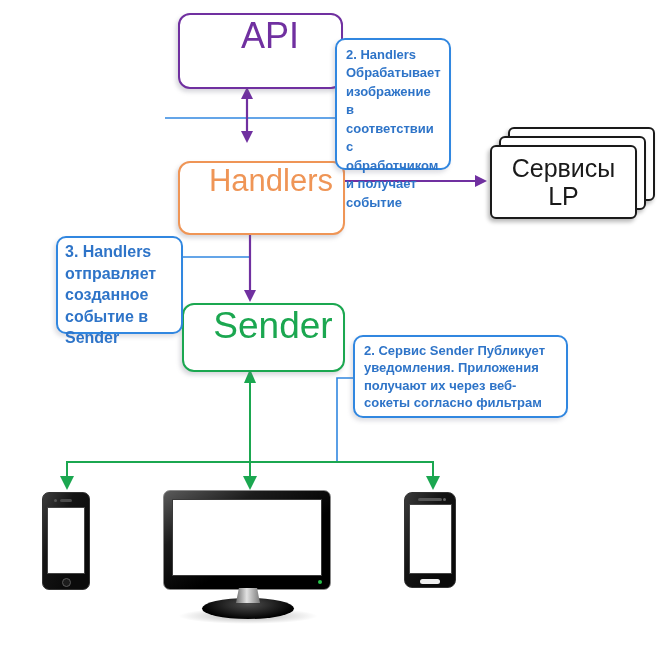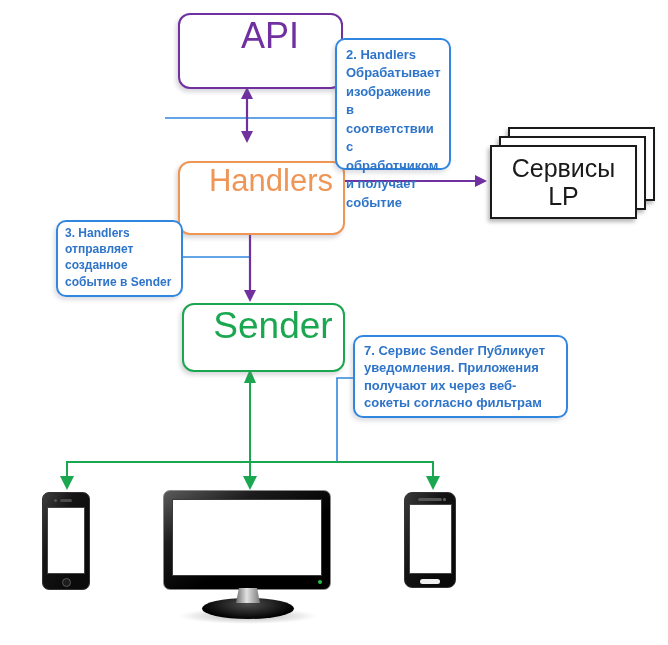--- a/index.html
+++ b/index.html
@@ -19,40 +19,40 @@
     background:#fff;border-radius:12px;
     box-shadow:-2px 3px 4px rgba(110,110,130,.28);
     padding-left:19px;
   }
   .node-api{left:178px;top:13px;width:142px;height:72px;border:2.5px solid var(--c-purple);color:var(--c-purple);font-size:36px;}
   .node-handlers{left:178px;top:145px;width:144px;height:70px;border:2.5px solid var(--c-orange);color:var(--c-orange);font-size:31px;margin-top:16px;}
   .node-sender{left:182px;top:303px;width:140px;height:65px;border:2.5px solid var(--c-green);color:var(--c-green);font-size:37px;}
 
   .svc-layer{
     position:absolute;width:143px;height:70px;background:#fff;
-    border:2px solid var(--c-black);border-radius:0;
+    border:2px solid var(--c-black);border-radius:6px;
     box-shadow:-2px 3px 4px rgba(0,0,0,.28);
   }
   .svc-back{left:508px;top:127px;}
   .svc-mid{left:499px;top:136px;}
   .svc-front{
     left:490px;top:145px;display:flex;flex-direction:column;align-items:center;justify-content:center;
     color:var(--c-black);font-size:25px;line-height:1.12;
   }
 
   .callout{
     position:absolute;background:#fff;border:2px solid var(--c-blue-border);
     border-radius:10px;color:var(--c-blue-text);font-weight:600;
     box-shadow:-2px 3px 4px rgba(110,110,130,.22);
     box-sizing:border-box;
   }
   .callout p{margin:0;}
   .callout-1{left:75px;top:82px;width:91px;height:79px;padding:4px 7px;font-size:13px;line-height:1.35;}
   .callout-2{left:335px;top:38px;width:116px;height:132px;padding:6px 9px;font-size:13px;line-height:1.42;}
-  .callout-3{left:56px;top:220px;width:127px;height:77px;padding:3px 7px;font-size:12px;line-height:1.35;}
+  .callout-3{left:56px;top:236px;width:127px;height:98px;padding:3px 7px;font-size:16px;line-height:1.35;}
   .callout-4{left:353px;top:335px;width:215px;height:83px;padding:5px 9px;font-size:13px;line-height:1.33;}
 
   
   .phone-l{position:absolute;left:42px;top:492px;width:48px;height:98px;background:linear-gradient(115deg,#3d3d3d 0%,#151515 35%,#0b0b0b 70%);border-radius:7px;border:1px solid #333;box-sizing:border-box;}
   .phone-l .scr{position:absolute;left:4px;right:4px;top:14px;bottom:15px;background:#fff;border:1px solid #444;}
   .phone-l .ear{position:absolute;left:17px;top:6px;width:12px;height:3px;border-radius:2px;background:#4a4a4a;}
   .phone-l .cam{position:absolute;left:11px;top:6px;width:3px;height:3px;border-radius:50%;background:#555;}
   .phone-l .home{position:absolute;left:50%;bottom:2.5px;width:9px;height:9px;margin-left:-4.5px;border-radius:50%;background:#1c1c1c;border:1px solid #5a5a5a;box-sizing:border-box;}
 
   .monitor{position:absolute;left:163px;top:490px;width:168px;height:100px;border-radius:7px;background:linear-gradient(150deg,#5b5b5b 0%,#1c1c1c 28%,#000 60%);border:1px solid #8a8a8a;box-sizing:border-box;}
@@ -122,21 +122,21 @@
     <span>LP</span>
   </div>
 
   <div class="callout callout-2">
     <p>2. Handlers Обрабатывает изображение в соответствии с обработчиком и получает событие</p>
   </div>
   <div class="callout callout-3">
     <p>3. Handlers отправляет созданное событие в Sender</p>
   </div>
   <div class="callout callout-4">
-    <p>7. Сервис Sender Публикует уведомления. Приложения получают их через веб-сокеты согласно фильтрам</p>
+    <p>2. Сервис Sender Публикует уведомления. Приложения получают их через веб-сокеты согласно фильтрам</p>
   </div>
 
   <div class="phone-l">
     <div class="ear"></div>
     <div class="cam"></div>
     <div class="scr"></div>
     <div class="home"></div>
   </div>
 
   <div class="monitor">

